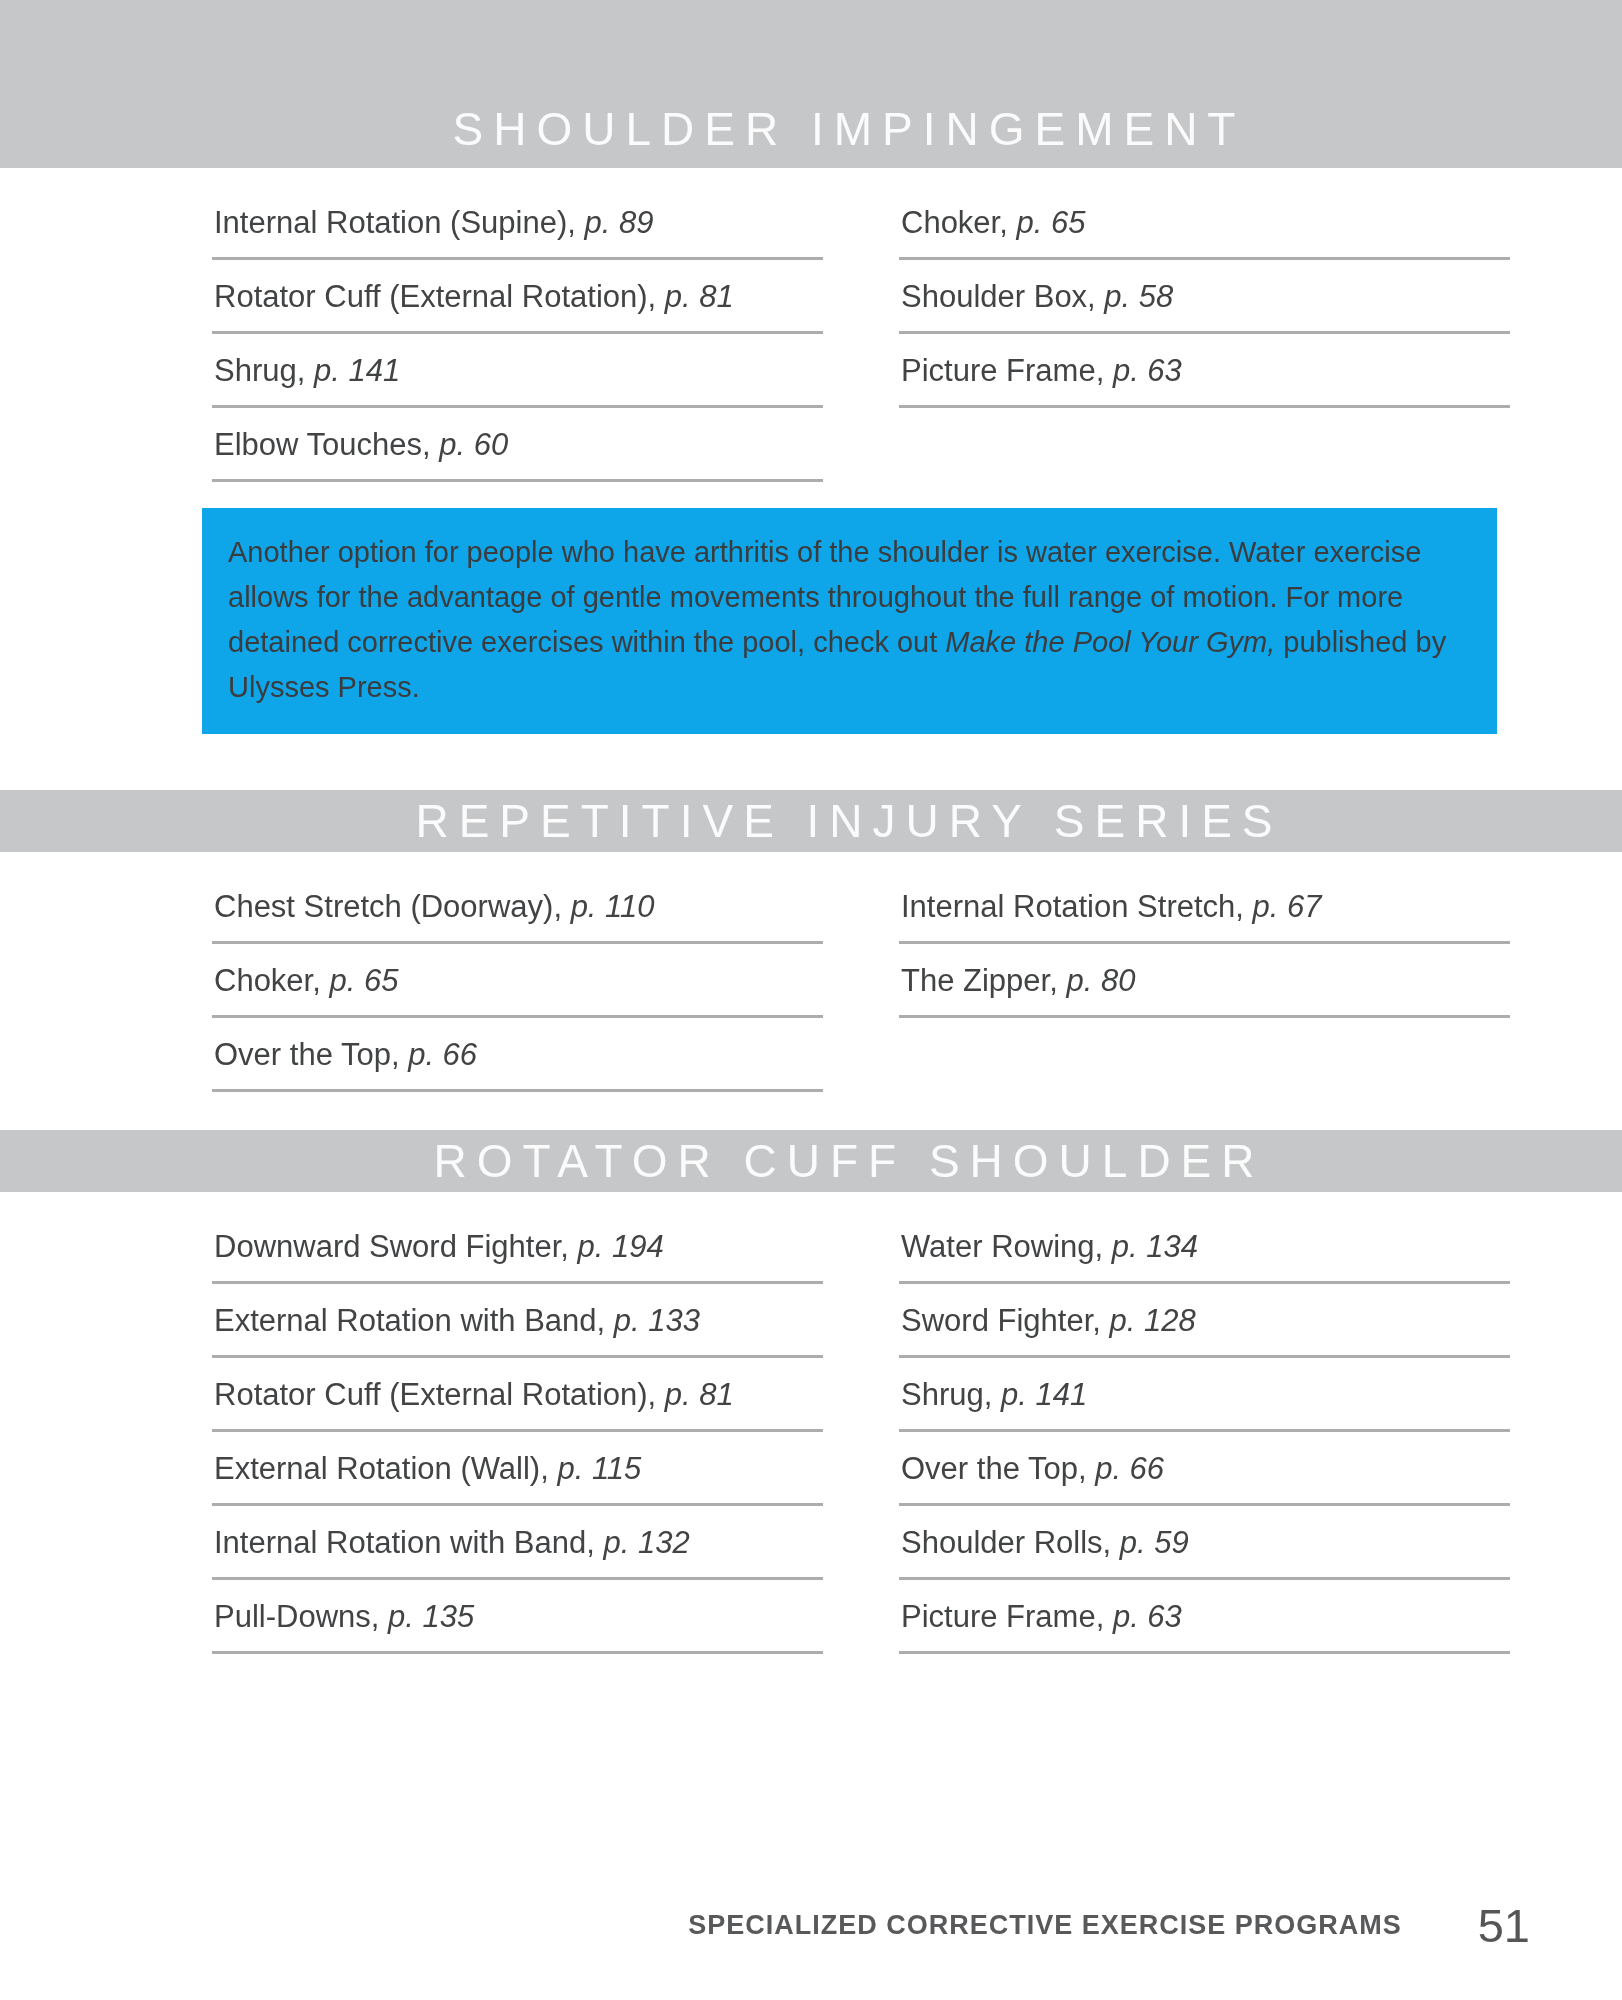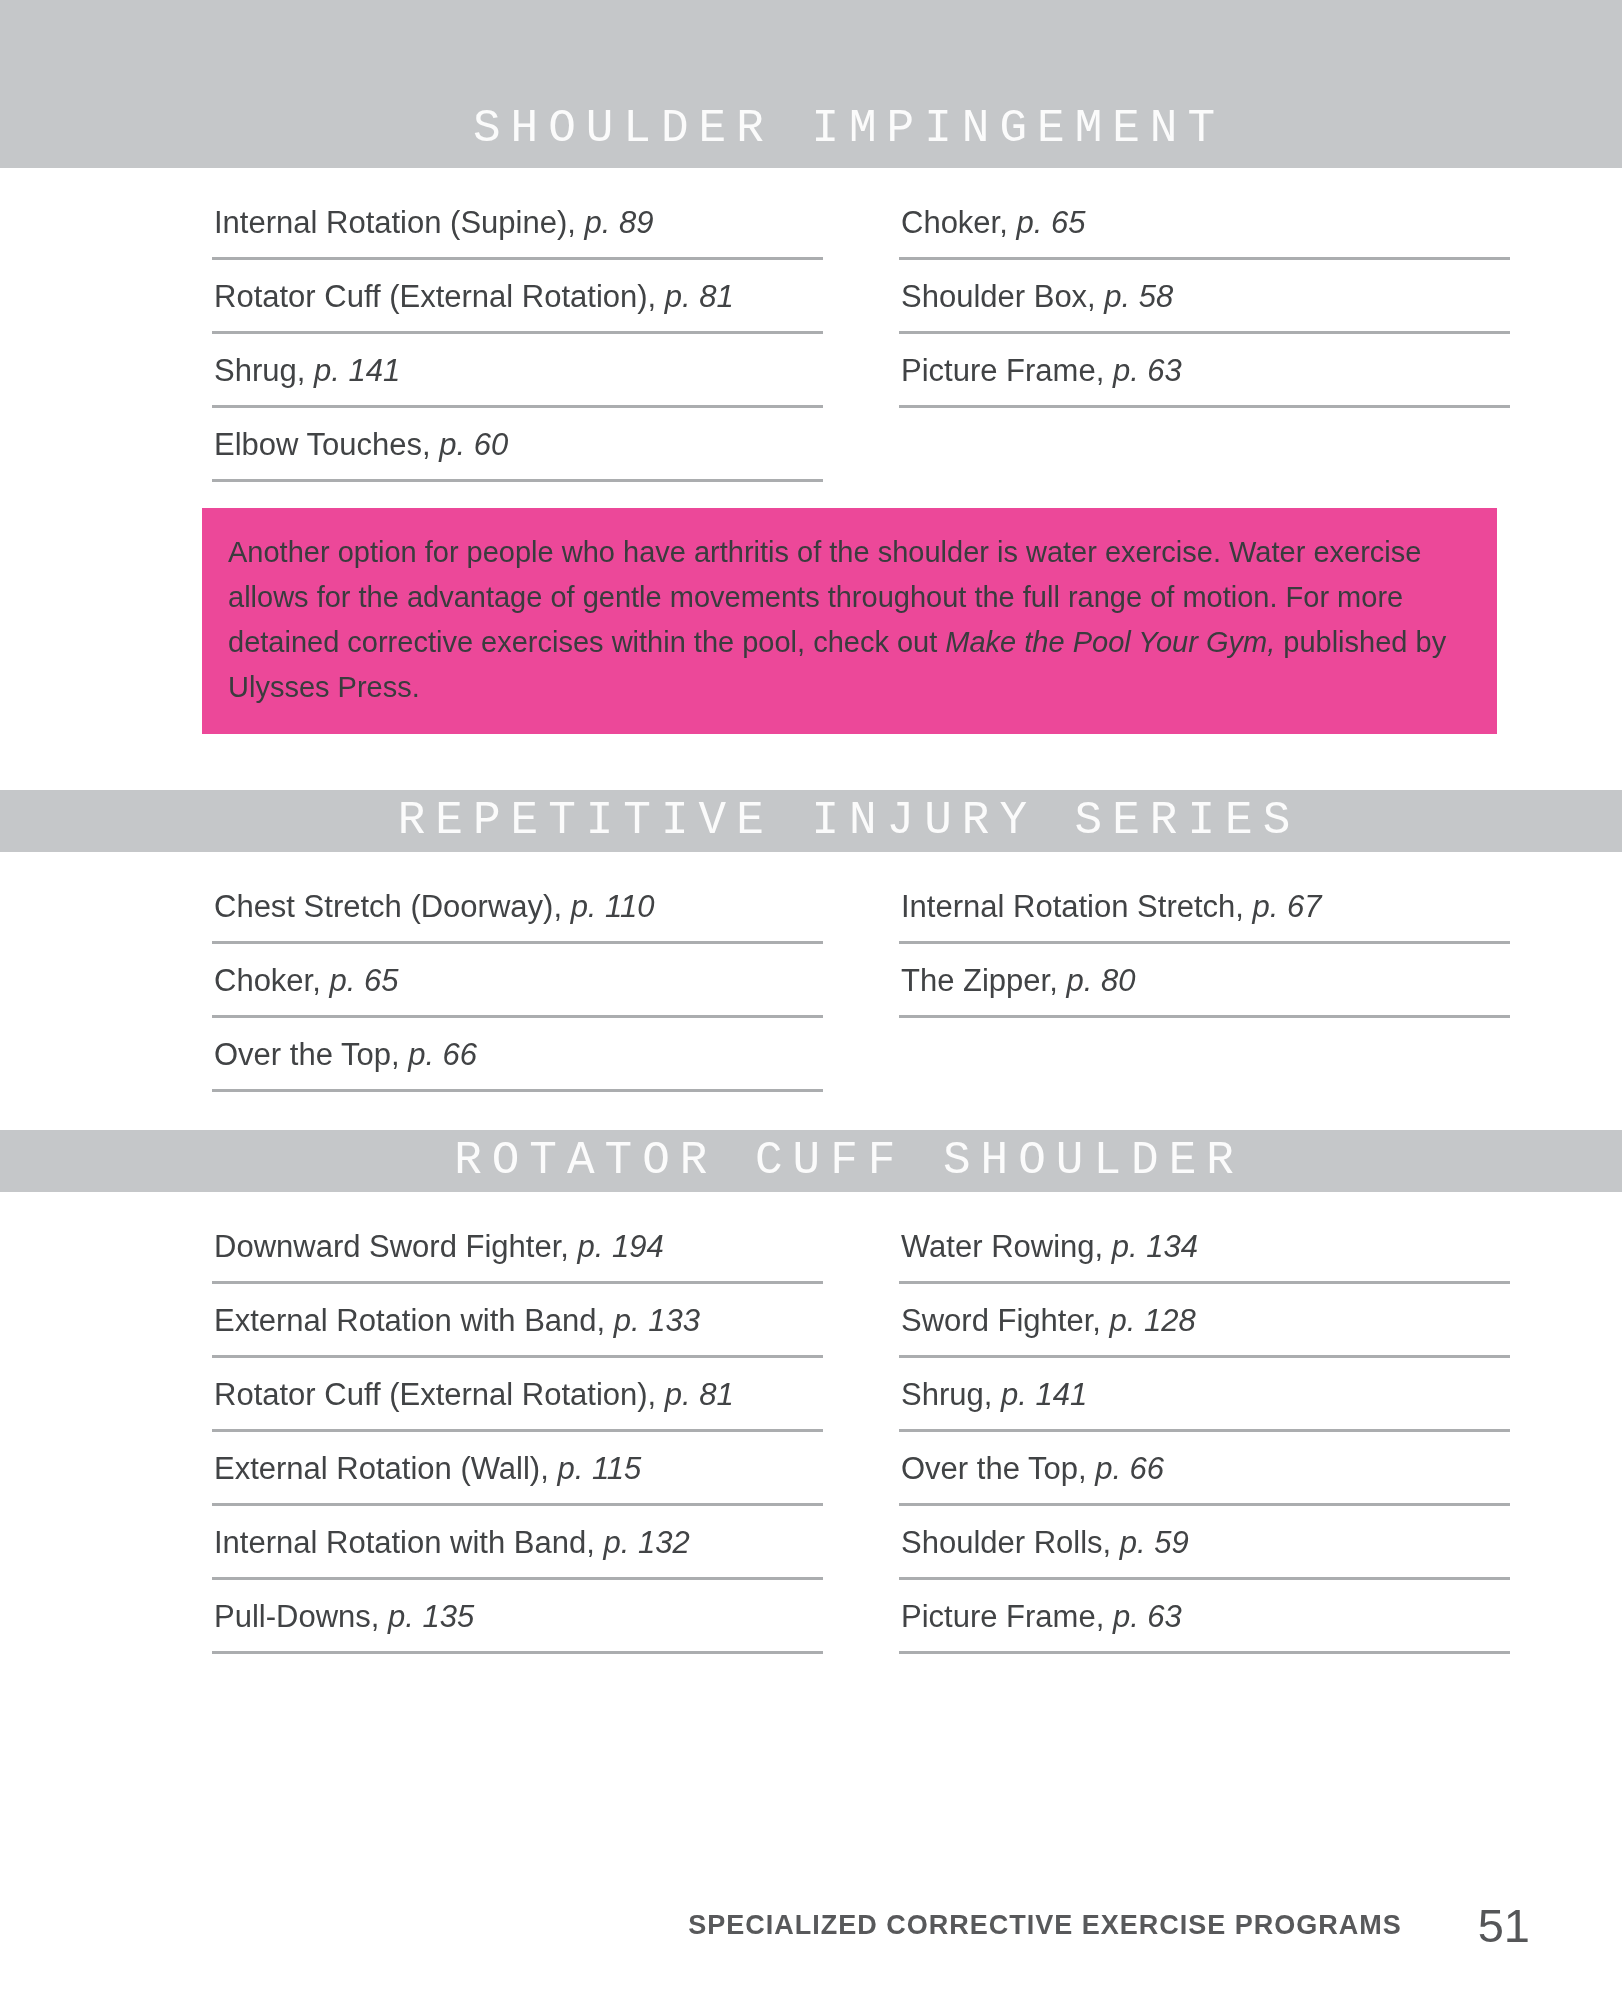--- a/index.html
+++ b/index.html
@@ -12,21 +12,21 @@
   }
   
   .band {
     background: #c5c7c9;
     padding-left: 188px; padding-right: 112px;
     display: flex; justify-content: center; align-items: center;
     box-sizing: border-box;
   }
   .band-title {
     color: #fbfbfb;
-    font-family: Liberation Mono, monospace;
+    font-family: Liberation Sans, sans-serif;
     font-weight: 400;
     font-size: 46px;
     line-height: 1;
     letter-spacing: 10px;
     white-space: nowrap;
   }
   .band-first {
     height: 168px;
     align-items: flex-end;
     padding-bottom: 16px;
@@ -54,21 +54,21 @@
     color: #414345;
     white-space: nowrap;
     overflow: hidden;
     margin-left: 24px;
   }
   .row .pr { font-style: italic; }
 
   
   .callout {
     margin: 26px 13px 0 14px;
-    background: #ec4899;
+    background: #0ea5e9;
     padding: 22px 28px 24px 26px;
     box-sizing: border-box;
     font-size: 29px;
     line-height: 45px;
     color: #3a3c3e;
   }
   .callout .it { font-style: italic; }
 
   
   .footer {

